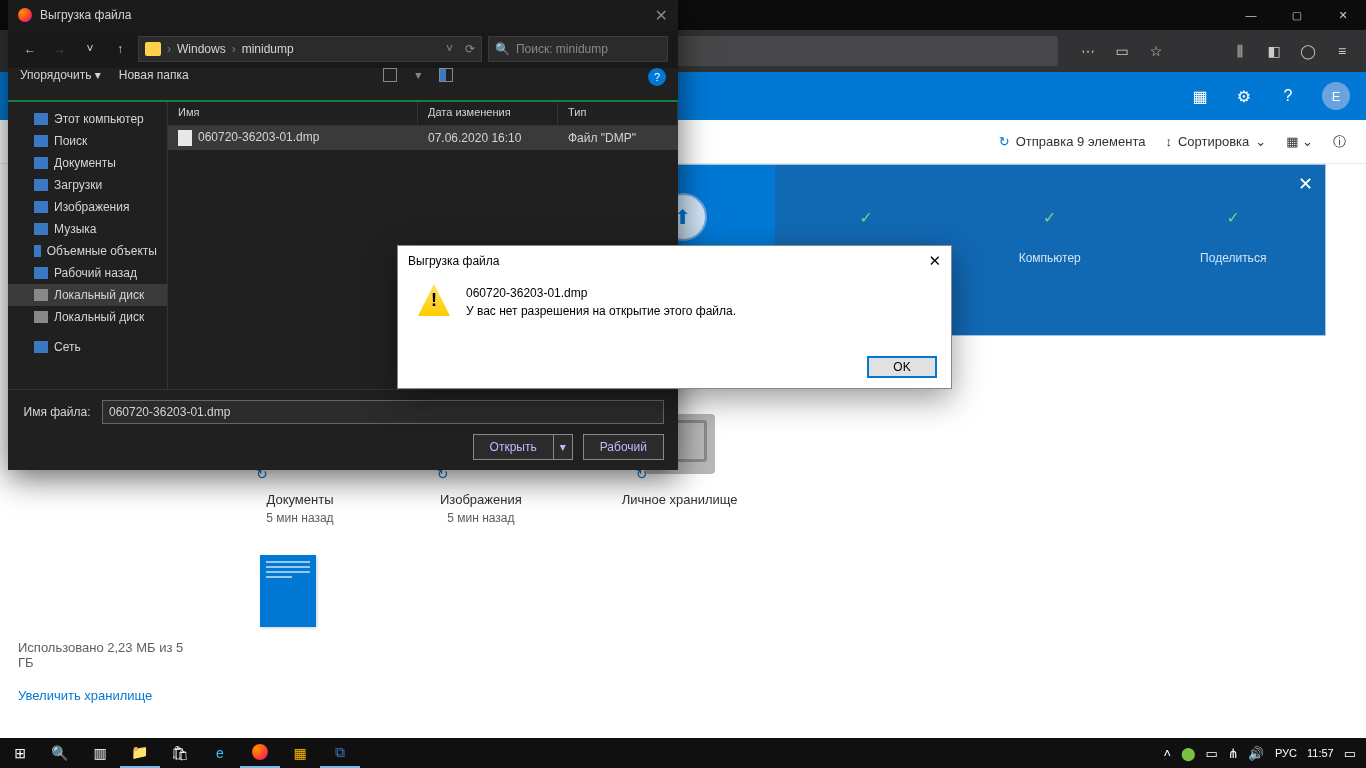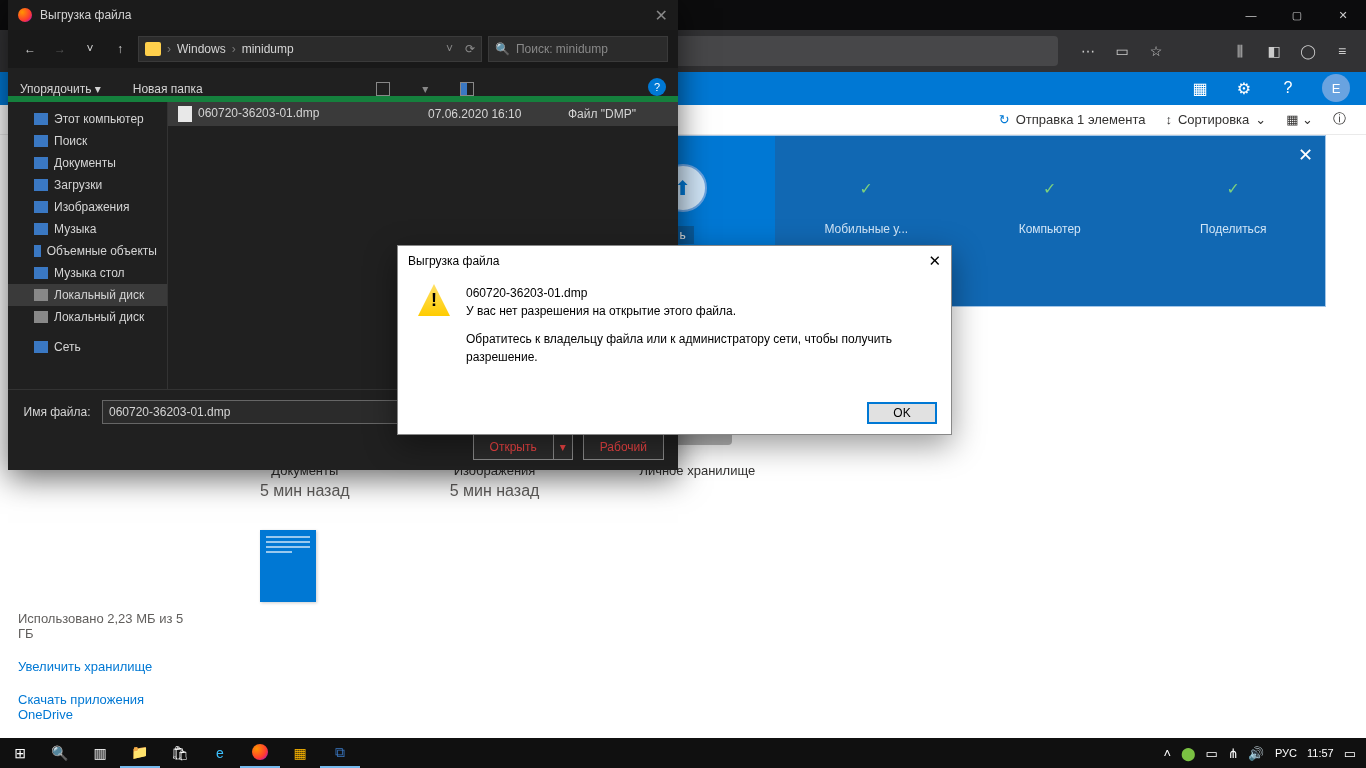--- a/index.html
+++ b/index.html
@@ -51,58 +51,58 @@
 
 .files { display:flex; gap:100px; margin-top:230px; }
 .fileitem { text-align:center; font-size:13px; color:#323130; }
 .fileitem .thumb { width:80px; height:64px; margin:0 auto 14px; position:relative; }
 .folder { width:72px; height:54px; background:#ffd04c; border-radius:3px; position:relative; }
 .folder::before { content:""; position:absolute; top:-10px; left:0; width:28px; height:12px; background:#ffb900; border-radius:3px 3px 0 0; }
 .folder .cnt { position:absolute; bottom:4px; left:6px; color:#a07400; font-size:13px; }
 .vault { width:70px; height:60px; background:#b8b8b8; border-radius:4px; position:relative; margin:0 auto; }
 .vault::after{ content:""; position:absolute; left:8px; top:6px; right:8px; bottom:12px; border:3px solid #8a8a8a; border-radius:3px;}
 .syncico { position:absolute; left:-4px; bottom:-4px; color:#0078d4; font-size:14px; }
-.fileitem .sub { color:#605e5c; font-size:16px; margin-top:4px; }
+.fileitem .sub { color:#605e5c; font-size:12px; margin-top:4px; }
 .docthumb { width:56px; height:72px; background:#0078d4; margin-top:30px; box-shadow:1px 1px 3px rgba(0,0,0,.2); padding:6px; }
 .docthumb .line { height:2px; background:#fff; margin-bottom:3px; opacity:.6; }
 
 
 .fileopen { position:absolute; left:8px; top:0; width:670px; height:470px; background:#202020; color:#d4d4d4; box-shadow:0 8px 30px rgba(0,0,0,.6); display:flex; flex-direction:column; font-size:12px; z-index:50; }
 .fo-title { height:30px; display:flex; align-items:center; padding:0 10px; background:#1b1b1b; gap:8px; }
 .fo-title .favicon { width:14px; height:14px; border-radius:50%; background:radial-gradient(circle at 30% 30%,#ff9500,#ff3b30 60%,#9400ff); }
 .fo-title .close { margin-left:auto; color:#888; font-size:16px; }
 .fo-nav { height:38px; display:flex; align-items:center; padding:0 10px; gap:6px; background:#191919; }
 .fo-nav .navarrow { width:24px; text-align:center; color:#d4d4d4; }
 .fo-nav .navarrow.dis { color:#555; }
 .fo-nav .path { flex:1; height:26px; background:#2b2b2b; border:1px solid #3a3a3a; display:flex; align-items:center; padding:0 6px; gap:6px; }
 .fo-nav .path .foldericon{ width:16px; height:14px; background:#ffd04c; border-radius:2px; position:relative;}
 .fo-nav .path .sep { color:#777; }
 .fo-nav .search { width:180px; height:26px; background:#2b2b2b; border:1px solid #3a3a3a; display:flex; align-items:center; padding:0 6px; gap:6px; color:#888; }
-.fo-tools { height:34px; display:flex; align-items:flex-end; padding:0 12px; gap:32px; border-bottom:6px solid #15803d; }
+.fo-tools { height:34px; display:flex; align-items:flex-start; padding:0 12px; gap:18px; border-bottom:2px solid #15803d; }
 .fo-tools .help { margin-left:auto; width:18px; height:18px; border-radius:50%; background:#0078d4; color:#fff; display:flex; align-items:center; justify-content:center; font-size:11px; }
 .fo-tools .viewicon{ width:14px;height:14px;border:1px solid #888;}
 .fo-body { flex:1; display:flex; }
 .fo-side { width:160px; border-right:1px solid #333; padding:6px 0; overflow:hidden; }
 .fo-side .item { padding:4px 10px 4px 26px; display:flex; align-items:center; gap:6px; position:relative; white-space:nowrap; }
 .fo-side .item.sel { background:#3a3a3a; }
 .fo-side .ico { width:14px; height:12px; background:#3a9; }
 .fo-side .ico.pc{ background:#3a78c3;} .fo-side .ico.vid{background:#3a78c3;} .fo-side .ico.doc{background:#3a78c3;} .fo-side .ico.dl{background:#3a78c3;} .fo-side .ico.img{background:#3a78c3;} .fo-side .ico.mus{background:#3a78c3;} .fo-side .ico.obj{background:#3a78c3;} .fo-side .ico.desk{background:#3a78c3;} .fo-side .ico.disk{background:#888;} .fo-side .ico.net{background:#3a78c3;}
 .fo-list { flex:1; display:flex; flex-direction:column; }
 .fo-cols { display:flex; height:24px; border-bottom:1px solid #333; font-size:11px; color:#d4d4d4; }
 .fo-cols div { padding:4px 10px; border-right:1px solid #333; }
 .fo-rows .row { display:flex; height:24px; align-items:center; }
 .fo-rows .row.sel { background:#3a3a3a; }
 .fo-rows .row div { padding:0 10px; }
 .fo-rows .fico { width:14px; height:16px; background:#e8e8e8; display:inline-block; margin-right:6px; vertical-align:middle; }
 .fo-bottom { padding:10px 14px; display:flex; flex-direction:column; gap:10px; border-top:1px solid #333; }
 .fo-bottom .row1 { display:flex; align-items:center; gap:10px; }
 .fo-bottom label { width:70px; text-align:center; }
 .fo-bottom input { flex:1; height:24px; background:#2b2b2b; border:1px solid #666; color:#d4d4d4; padding:0 6px; font-size:12px; }
 .fo-bottom .btns { display:flex; justify-content:flex-end; gap:10px; }
-.fo-bottom button { height:26px; padding:0 16px; background:#2b2b2b; border:1px solid #888; color:#ef4444; font-size:12px; }
+.fo-bottom button { height:26px; padding:0 16px; background:#2b2b2b; border:1px solid #888; color:#c4b5fd; font-size:12px; }
 .fo-bottom .openbtn { display:flex; }
 .fo-bottom .openbtn button:first-child{ border-right:none;}
 .fo-bottom .openbtn button:last-child{ padding:0 6px;}
 
 
 .errdlg { position:absolute; left:397px; top:245px; width:555px; background:#fff; border:1px solid #888; box-shadow:0 10px 30px rgba(0,0,0,.4); z-index:60; font-size:12px; color:#000; }
 .errdlg .et { height:30px; display:flex; align-items:center; padding:0 10px; }
 .errdlg .et .ex { margin-left:auto; font-size:15px; font-family:Arial; }
 .errdlg .eb { padding:8px 20px 16px 20px; display:flex; gap:16px; }
 .errdlg .warnico { width:32px; height:32px; flex-shrink:0; background:linear-gradient(#ffe066,#ffcc00); clip-path:polygon(50% 0,100% 100%,0 100%); position:relative; }
@@ -164,35 +164,34 @@
 <div class="onedrive">
   <div class="od-header">
     <div class="hicon">▦</div>
     <div class="hicon">⚙</div>
     <div class="hicon">?</div>
     <div class="avatar">E</div>
   </div>
   <div class="od-toolbar">
     <div class="tbitem">
       <span class="sync">↻</span>
-      <span>Отправка 1 элемента</span>
+      <span>Отправка 9 элемента</span>
     </div>
     <div class="tbitem">
       <span>↕</span>
       <span>Сортировка</span>
       <span>⌄</span>
     </div>
     <div class="tbitem">▦ ⌄</div>
     <div class="tbitem">ⓘ</div>
   </div>
   <div class="od-body">
     <div class="od-sidebar">
       <div class="storage" style="margin-top:460px;">Использовано 2,23 МБ из 5 ГБ</div>
       <a href="#">Увеличить хранилище</a>
-      <a href="#">Скачать приложения OneDrive</a>
     </div>
     <div class="od-main">
       <div class="hero">
         <div class="hero-left">
           <h2 style="text-align:right;">ive:</h2>
           <div style="text-align:right">
             <div>д с любого</div>
             <div>просто</div>
           </div>
           <div style="text-align:right;"><span class="uplbtn">Перетащите для отправки</span></div>
@@ -324,36 +323,41 @@
       <div class="item">
           <span class="ico mus"></span>
           <span>Музыка</span>
         </div>
       <div class="item">
           <span class="ico obj"></span>
           <span>Объемные объекты</span>
         </div>
       <div class="item">
           <span class="ico desk"></span>
-          <span>Музыка стол</span>
+          <span>Рабочий назад</span>
         </div>
       <div class="item sel">
           <span class="ico disk"></span>
           <span>Локальный диск</span>
         </div>
       <div class="item">
           <span class="ico disk"></span>
           <span>Локальный диск</span>
         </div>
       <div class="item" style="margin-top:8px">
           <span class="ico net"></span>
           <span>Сеть</span>
         </div>
     </div>
     <div class="fo-list">
+      <div class="fo-cols">
+        <div style="width:250px">Имя</div>
+        <div style="width:140px">Дата изменения</div>
+        <div style="flex:1">Тип</div>
+      </div>
       <div class="fo-rows">
         <div class="row sel">
           <div style="width:250px"><span class="fico"></span><span>060720-36203-01.dmp</span></div>
           <div style="width:140px">07.06.2020 16:10</div>
           <div style="flex:1">Файл "DMP"</div>
         </div>
       </div>
     </div>
   </div>
   <div class="fo-bottom">
@@ -373,21 +377,20 @@
 
 <div class="errdlg">
   <div class="et">
     <span>Выгрузка файла</span>
     <span class="ex">✕</span>
   </div>
   <div class="eb">
     <div class="warnico"></div>
     <div class="msg">
       <p><span>060720-36203-01.dmp</span><br><span>У вас нет разрешения на открытие этого файла.</span></p>
-      <p>Обратитесь к владельцу файла или к администратору сети, чтобы получить разрешение.</p>
     </div>
   </div>
   <div class="ef">
     <button>OK</button>
   </div>
 </div>
 
 <div class="taskbar">
   <div class="tb">⊞</div>
   <div class="tb">🔍</div>

